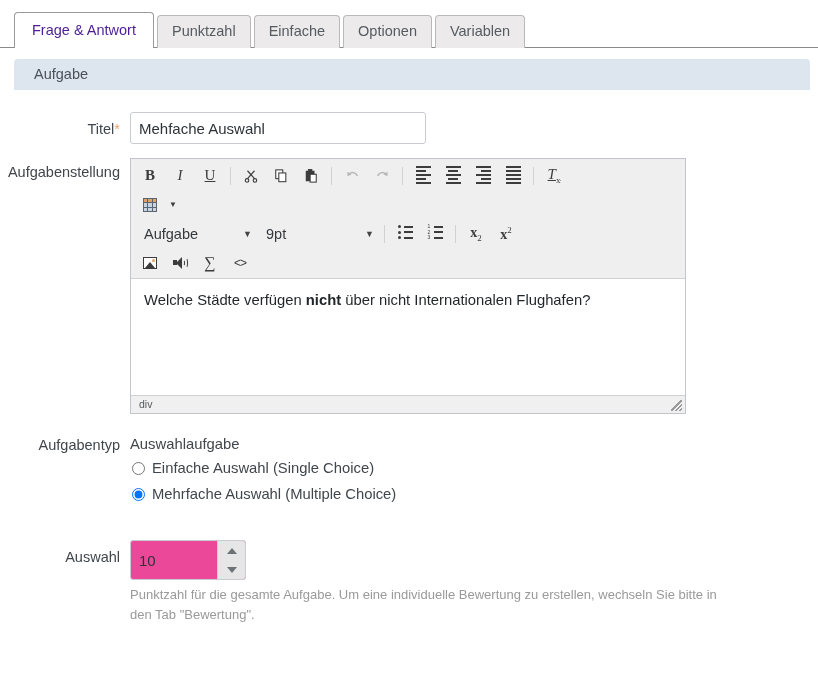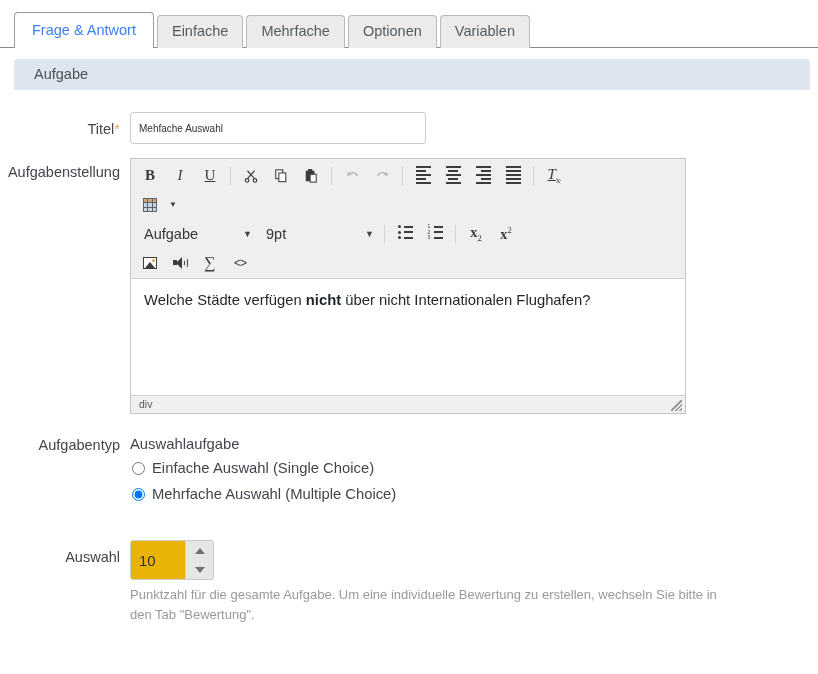--- a/index.html
+++ b/index.html
@@ -38,21 +38,21 @@
     background: #eceaea;
     border: 1px solid #b9b9b9;
     border-bottom: none;
     border-radius: 4px 4px 0 0;
     white-space: nowrap;
     cursor: pointer;
     z-index: 1;
   }
   .tab.active {
     background: #ffffff;
-    color: #3b82f6;
+    color: #4c1d95;
     height: 36px;
     line-height: 34px;
     padding: 0 17px;
     border-color: #9a9a9a;
     z-index: 3;
   }
   .tab.active::after {
     content: "";
     position: absolute;
     left: 0; right: 0; bottom: -1px;
@@ -87,21 +87,21 @@
   .req { color: #e8a26a; }
   .field { flex: 1; }
 
   
   .row-title { margin-bottom: 14px; }
   .row-title .label { padding-top: 9px; }
   .text-input {
     width: 296px;
     height: 32px;
     padding: 4px 8px;
-    font-size: 10px;
+    font-size: 15px;
     font-family: "Liberation Sans", sans-serif;
     color: #2e3338;
     background: #fff;
     border: 1px solid #c8ccd0;
     border-radius: 3px;
     outline: none;
   }
 
   
   .row-editor .label { padding-top: 6px; }
@@ -266,24 +266,24 @@
     margin: 0 7px 0 2px;
     width: 13px; height: 13px;
     cursor: pointer;
   }
 
   
   .row-points { margin-top: 28px; }
   .row-points .label { padding-top: 9px; }
   .spinner-wrap {
     display: inline-flex;
-    width: 84px; height: 40px;
+    width: 116px; height: 40px;
     border: 1px solid #c8ccd0;
     border-radius: 3px;
-    background: #eab308;
+    background: #ec4899;
     overflow: hidden;
     vertical-align: top;
   }
   .spin-input {
     flex: 1;
     border: none; outline: none;
     padding: 4px 8px;
     font-size: 15px;
     font-family: "Liberation Sans", sans-serif;
     color: #2e3338;
@@ -318,24 +318,24 @@
   }
 </style>
 </head>
 <body>
 
 <div class="tabstrip">
   <div class="tab active">
     <span>Frage &amp; Antwort</span>
   </div>
   <div class="tab">
+    <span>Punktzahl</span>
+  </div>
+  <div class="tab">
     <span>Einfache</span>
-  </div>
-  <div class="tab">
-    <span>Mehrfache</span>
   </div>
   <div class="tab">
     <span>Optionen</span>
   </div>
   <div class="tab">
     <span>Variablen</span>
   </div>
 </div>
 
 <div class="panel-head">

